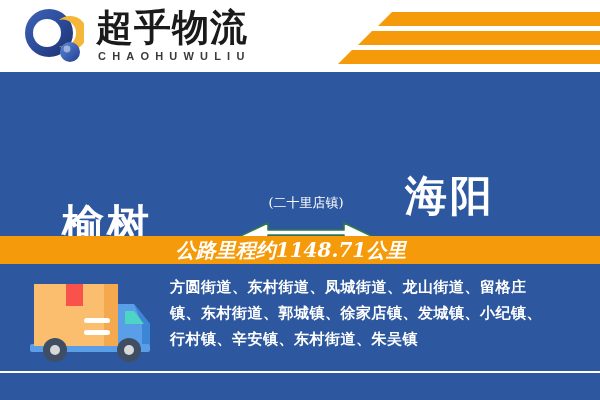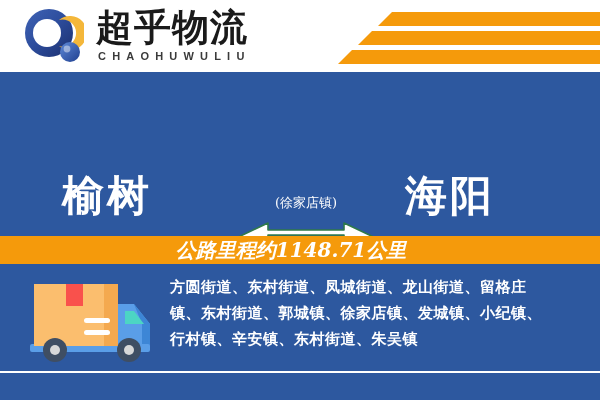--- a/index.html
+++ b/index.html
@@ -40,21 +40,21 @@
     position:absolute; left:0; top:72px; width:600px; height:164px;
     background:#2d589f;
   }
   .city {
     position:absolute; top:124px;
     font-family:"DejaVu Serif", serif;
     font-size:42px; font-weight:bold; color:#ffffff;
     letter-spacing:3px; white-space:nowrap;
     transform:translateY(-50%);
   }
-  .city-from { left:62px; }
+  .city-from { left:62px;margin-top:29px; }
   .city-to   { left:392px;margin-left:13px; }
 
   .mid { position:absolute; left:228px; top:90px; width:156px; height:120px; }
   .mid-top, .mid-bottom {
     position:absolute; left:0; width:156px; text-align:center;
     font-family:"DejaVu Serif", serif;
     color:#ffffff; white-space:nowrap;
   }
   .mid-top    { top:32px; font-size:13px; }
   .mid-bottom { top:95px; font-size:13px; letter-spacing:1px; }
@@ -131,21 +131,21 @@
     <div class="brand-cn">超乎物流</div>
     <div class="brand-en">CHAOHUWULIU</div>
   </div>
 
   <div class="route">
 
     <div class="city city-from">榆树</div>
     <div class="city city-to">海阳</div>
 
     <div class="mid">
-      <div class="mid-top">(徐家店镇)</div>
+      <div class="mid-top">(二十里店镇)</div>
 
       <svg class="arrow" viewBox="0 0 156 38">
         <polygon points="2,27 40,9 40,16 116,16 116,9 154,27 116,27 116,21 40,21 40,27" fill="#ffffff" stroke="#2f7a4a" stroke-width="1.6" stroke-linejoin="round"></polygon>
       </svg>
 
       <div class="mid-bottom">【往返运输】</div>
     </div>
   </div>
 
   <div class="banner">

